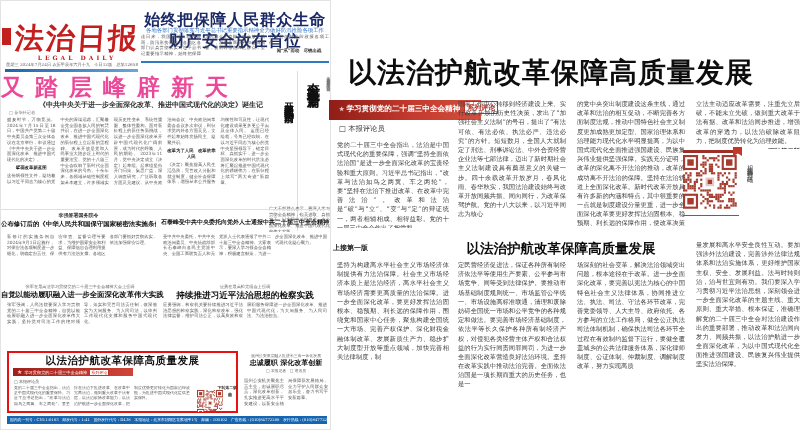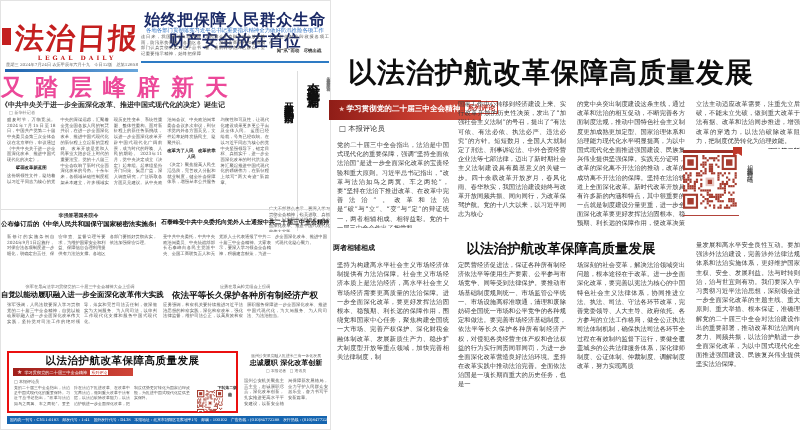--- a/index.html
+++ b/index.html
@@ -15,21 +15,21 @@
   .mastrule{left:4px;top:68px;width:133px;height:3px;background:linear-gradient(90deg,#1e63ad,#6aa7dc)}
   .tophead{left:140px;top:9px;width:188px;text-align:center;font-size:16px;font-weight:bold;color:#1b2a66;letter-spacing:.5px}
   .topsub{left:140px;top:26px;width:188px;text-align:center;font-size:5.4px;color:#2f72c4}
   .toprule{left:140px;top:60px;width:188px;height:2px;background:#2e7bc4}
   .t4{font-size:4.3px;line-height:1.33;text-align:justify;color:#555}
   .cols2{column-count:2;column-gap:4px}
   .cols3{column-count:3;column-gap:4px}
   .cols5{column-count:5;column-gap:5px}
   .ch{font-weight:bold;text-align:center;color:#222;margin:2.5px 0;font-size:4.4px}
   .leadhead{left:0;top:71px;width:300px;text-align:left;font-size:23px;font-weight:bold;color:#ec4899;letter-spacing:11px}
-  .leadsub{left:0;top:99px;width:300px;font-size:7px;color:#333;font-weight:bold}
+  .leadsub{left:0;top:99px;width:300px;text-align:center;font-size:7px;color:#333;font-weight:bold}
   .leadby{left:8px;top:109px;font-size:4.2px;color:#777}
   .leadcols{left:6px;top:116px;width:262px;height:90px;overflow:hidden}
   .vline{left:296px;top:70px;width:0;height:160px;border-left:1px solid #ddd}
   .vk{left:325px;top:72px;height:150px;writing-mode:vertical-rl;font-size:3.8px;color:#777;letter-spacing:.5px}
   .vh1{left:303px;top:72px;height:130px;writing-mode:vertical-rl;font-size:13px;font-weight:bold;color:#111;letter-spacing:2px}
   .vh2{left:281px;top:94px;height:126px;writing-mode:vertical-rl;font-size:9.5px;font-weight:bold;color:#111;letter-spacing:1px}
   .vbody{left:268px;top:205px;width:61px;height:26px;overflow:hidden}
   .hr1{left:0;top:208px;width:331px;height:0;border-top:1px solid #e0e0e0}
   .midk{left:10px;top:211px;width:135px;text-align:center;font-size:5px;font-weight:bold;color:#333}
   .midh1{left:0;top:219px;width:155px;text-align:center;font-size:6.4px;font-weight:bold;color:#111;white-space:nowrap;overflow:hidden}
@@ -140,21 +140,21 @@
     <div class="a midb2">
         <div class="t4 cols3" style="height:44px">受中共中央委托，中共中央政治局委员、中央统战部部长石泰峰向各民主党派中央、全国工商联负责人和无党派人士代表通报了中共二十届三中全会精神。大家表示，要深入学习领会全会精神，积极建言献策，为进一步全面深化改革、推进中国式现代化凝心聚力。</div>
       </div>
 
     <div class="a lowk1">张军在最高法学习贯彻党的二十届三中全会精神大会上强调</div>
     <div class="a lowh1">自觉以能动履职融入进一步全面深化改革伟大实践</div>
     <div class="a lowb1">
         <div class="t4 cols2" style="height:46px">张军强调，人民法院要深入学习贯彻党的二十届三中全会精神，自觉以能动履职融入进一步全面深化改革伟大实践，坚持党对司法工作的绝对领导，落实和完善司法责任制，做深做实为大局服务、为人民司法，以审判工作现代化支撑和服务中国式现代化。</div>
       </div>
     <div class="a lowk2">应勇在最高检党组会上强调</div>
-    <div class="a lowh2">依法平等长久保护各种所有制经济产权</div>
+    <div class="a lowh2">持续推进习近平法治思想的检察实践</div>
     <div class="a lowb2">
         <div class="t4 cols2" style="height:46px">应勇强调，检察机关要持续推进习近平法治思想的检察实践，深化检察改革，强化法律监督，维护司法公正，以高质效检察履职服务保障进一步全面深化改革、推进中国式现代化，为大局服务、为人民司法、为法治担当。</div>
       </div>
 
     <div class="a selbox">
       <div class="a selttl">以法治护航改革保障高质量发展</div>
       <div class="a selban"><span class="star"></span><span>学习贯彻党的二十届三中全会精神</span><span class="selchip">系列评论</span></div>
       <div class="a selby">□ 本报评论员</div>
       <div class="a selbody">
           <div class="t4 cols3" style="height:26px">党的二十届三中全会指出，法治是中国式现代化的重要保障。习近平总书记指出，“改革与法治如鸟之两翼、车之两轮”。要坚持在法治下推进改革、在改革中完善法治，做到重大改革于法有据，以法治破除改革阻力，以法治护航进一步全面深化改革，把制度优势更好转化为国家治理效能，为推进中国式现代化提供坚实保障。</div>
@@ -553,21 +553,21 @@
             <rect x="2.15" y="40.85" width="10.75" height="10.75" fill="#fff"></rect>
             <rect x="4.3" y="43" width="6.449999999999999" height="6.449999999999999" fill="#a63c2f"></rect>
             <rect x="20.425" y="20.425" width="12.899999999999999" height="12.899999999999999" fill="#fff"></rect>
             <rect x="22.575" y="22.575" width="8.6" height="8.6" fill="#e8c8c2"></rect>
             <rect x="24.724999999999998" y="24.724999999999998" width="4.3" height="4.3" fill="#a63c2f"></rect>
           </svg></div>
       <div class="qrline"></div>
     </div>
     <div class="a pcap">相关视频请扫二维码</div>
 
-    <div class="a p2label">两者相辅相成</div>
+    <div class="a p2label">上接第一版</div>
     <div class="a p2title">以法治护航改革保障高质量发展</div>
     <div class="a c1b">
         <div class="pt">坚持为构建高水平社会主义市场经济体制提供有力法治保障。社会主义市场经济本质上是法治经济，高水平社会主义市场经济需要更高质量的法治保障。进一步全面深化改革，要更好发挥法治固根本、稳预期、利长远的保障作用，围绕党和国家中心任务，聚焦构建全国统一大市场、完善产权保护、深化财税金融体制改革、发展新质生产力、稳步扩大制度型开放等重点领域，加快完善相关法律制度，制</div>
       </div>
     <div class="a c2b">
         <div class="pt">定民营经济促进法，保证各种所有制经济依法平等使用生产要素、公平参与市场竞争、同等受到法律保护。要推动市场基础制度规则统一、市场监管公平统一、市场设施高标准联通，清理和废除妨碍全国统一市场和公平竞争的各种规定和做法。要完善市场经济基础制度，依法平等长久保护各种所有制经济产权，对侵犯各类经营主体产权和合法权益的行为实行同责同罪同罚，为进一步全面深化改革营造良好法治环境。坚持在改革实践中推动法治完善。全面依法治国是一项长期而重大的历史任务，也是一</div>
       </div>
     <div class="a c3b">
         <div class="pt">场深刻的社会变革，解决法治领域突出问题，根本途径在于改革。进一步全面深化改革，要完善以宪法为核心的中国特色社会主义法律体系，协同推进立法、执法、司法、守法各环节改革，完善党委领导、人大主导、政府依托、各方参与的立法工作格局，健全公正执法司法体制机制，确保执法司法各环节全过程在有效制约监督下运行，要健全覆盖城乡的公共法律服务体系，深化律师制度、公证体制、仲裁制度、调解制度改革，努力实现高质</div>
       </div>

